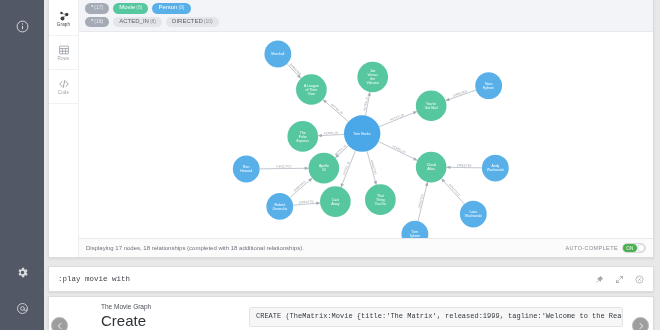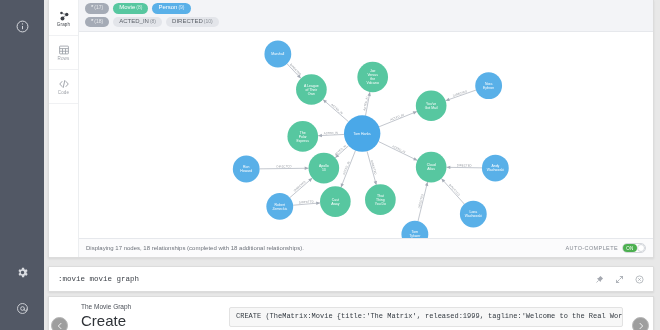--- a/index.html
+++ b/index.html
@@ -123,21 +123,21 @@
   .editor-btn svg { display: block; }
 
   
   #guide-frame {
     position: absolute; left: 4px; top: 296px; right: 6px; bottom: 0;
     background: #fff; border: 1px solid #dcdcdc; border-bottom: none;
     box-shadow: 0 1px 2px rgba(0,0,0,.08);
     overflow: hidden;
   }
   #guide-inner { position: absolute; inset: 0; display: flex; align-items: flex-start; }
-  #guide-left-col { width: 180px; flex: 0 0 180px; padding: 6px 0 0 32px; }
+  #guide-left-col { width: 180px; flex: 0 0 180px; padding: 6px 0 0 32px; margin-left: 20px; }
   #guide-kicker { font-size: 6.5px; color: #4a4f57; line-height: 1.3; }
   #guide-title { font-size: 15px; color: #2f3338; font-weight: normal; line-height: 1.15; margin-top: 1px; }
   #guide-code {
     flex: 1 1 auto; margin: 10px 30px 0 0; background: #f7f7f7; border: 1px solid #e2e2e2;
     border-radius: 2px; padding: 4px 6px; min-width: 0; overflow: hidden;
   }
   #guide-code-text {
     font-family: "Liberation Mono", monospace; font-size: 7px; color: #333a41;
     white-space: pre; line-height: 1.4;
   }
@@ -391,21 +391,21 @@
             <span id="autocomplete-on-pill">ON</span>
             <span id="autocomplete-knob"></span>
           </span>
         </span>
       </div>
 
     </div>
   </div>
 
   <div id="editor-frame">
-    <span id="editor-text">:movie movie graph</span>
+    <span id="editor-text">:play movie with</span>
     <span class="editor-btn">
       <svg width="9" height="9" viewBox="0 0 24 24" fill="currentColor">
         <path d="M14.6 2.6 9.2 8 5.3 9.2l9.5 9.5 1.2-3.9 5.4-5.4z" opacity=".9"></path>
         <line x1="9.8" y1="14.2" x2="4" y2="20" stroke="currentColor" stroke-width="1.8"></line>
       </svg>
     </span>
     <span class="editor-btn">
       <svg width="9" height="9" viewBox="0 0 24 24" fill="none" stroke="currentColor" stroke-width="2" stroke-linecap="round">
         <polyline points="14,4 20,4 20,10"></polyline>
         <polyline points="10,20 4,20 4,14"></polyline>

